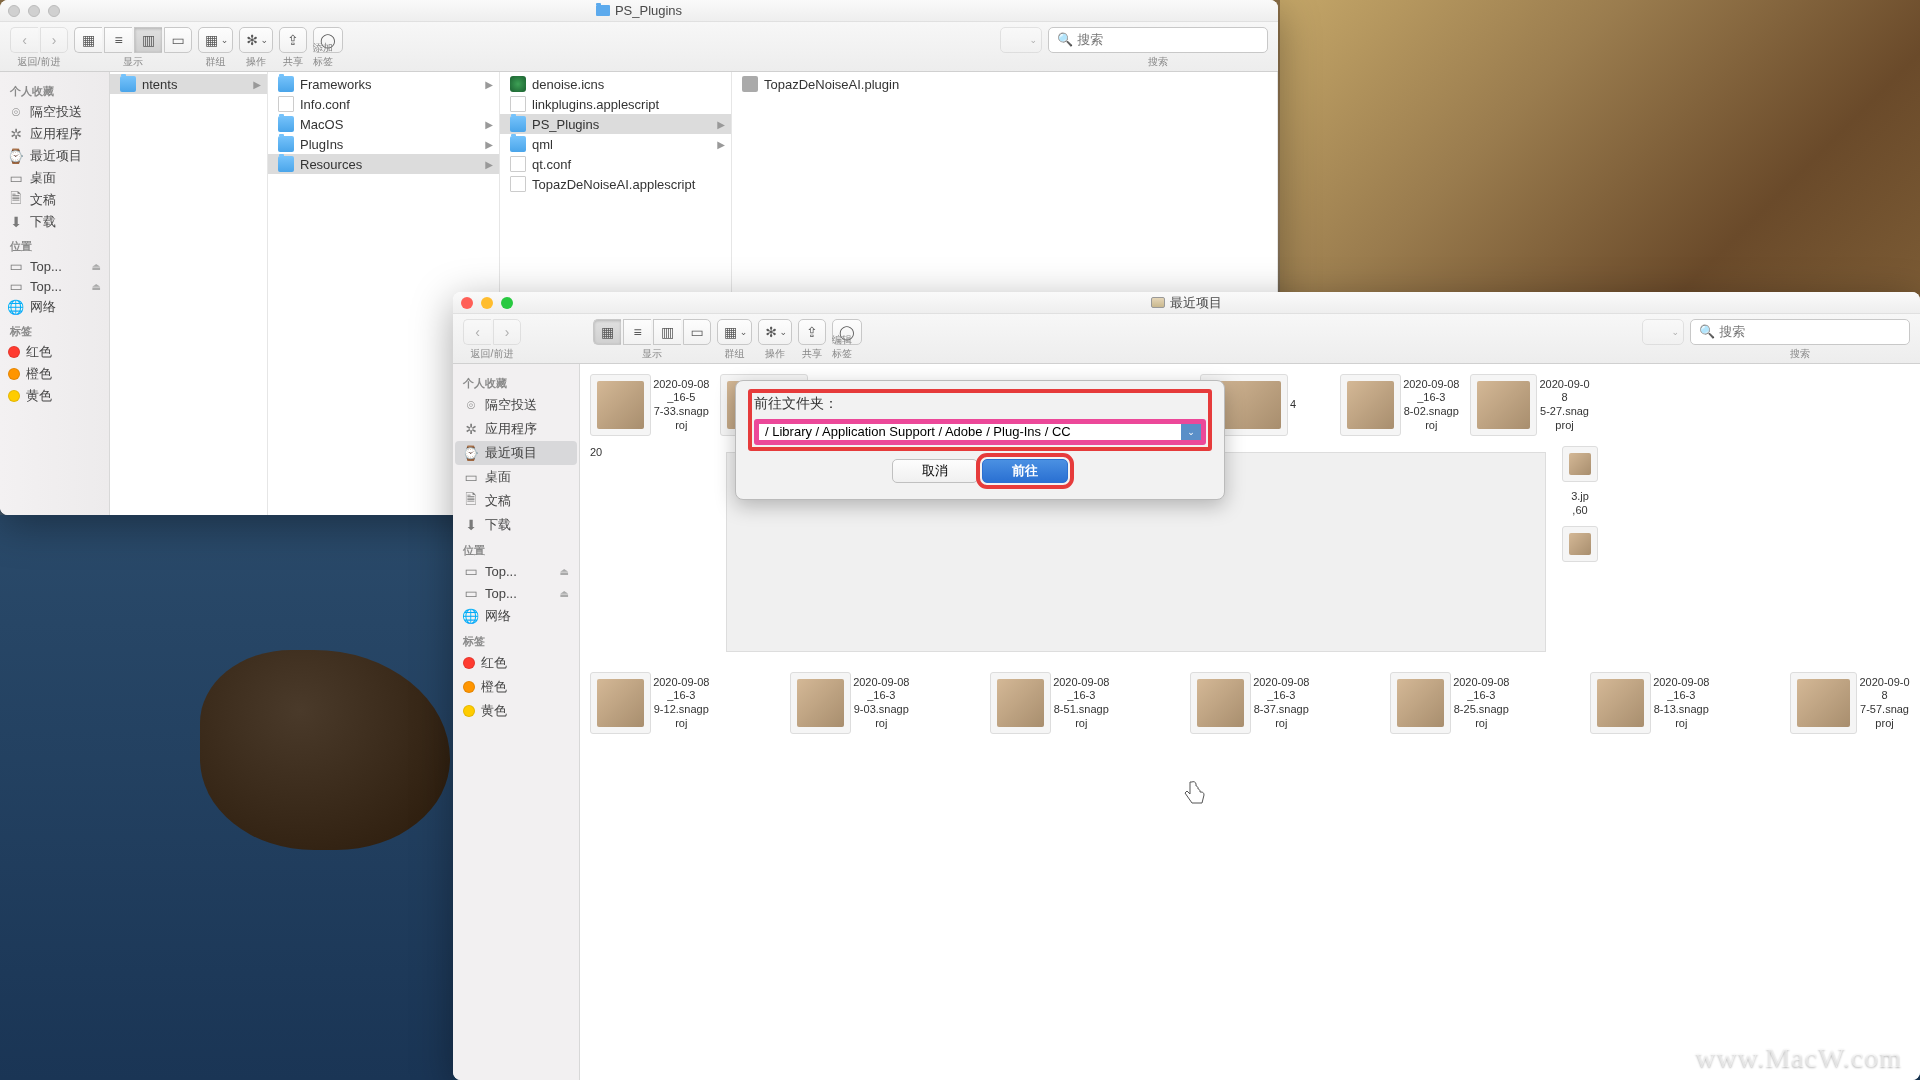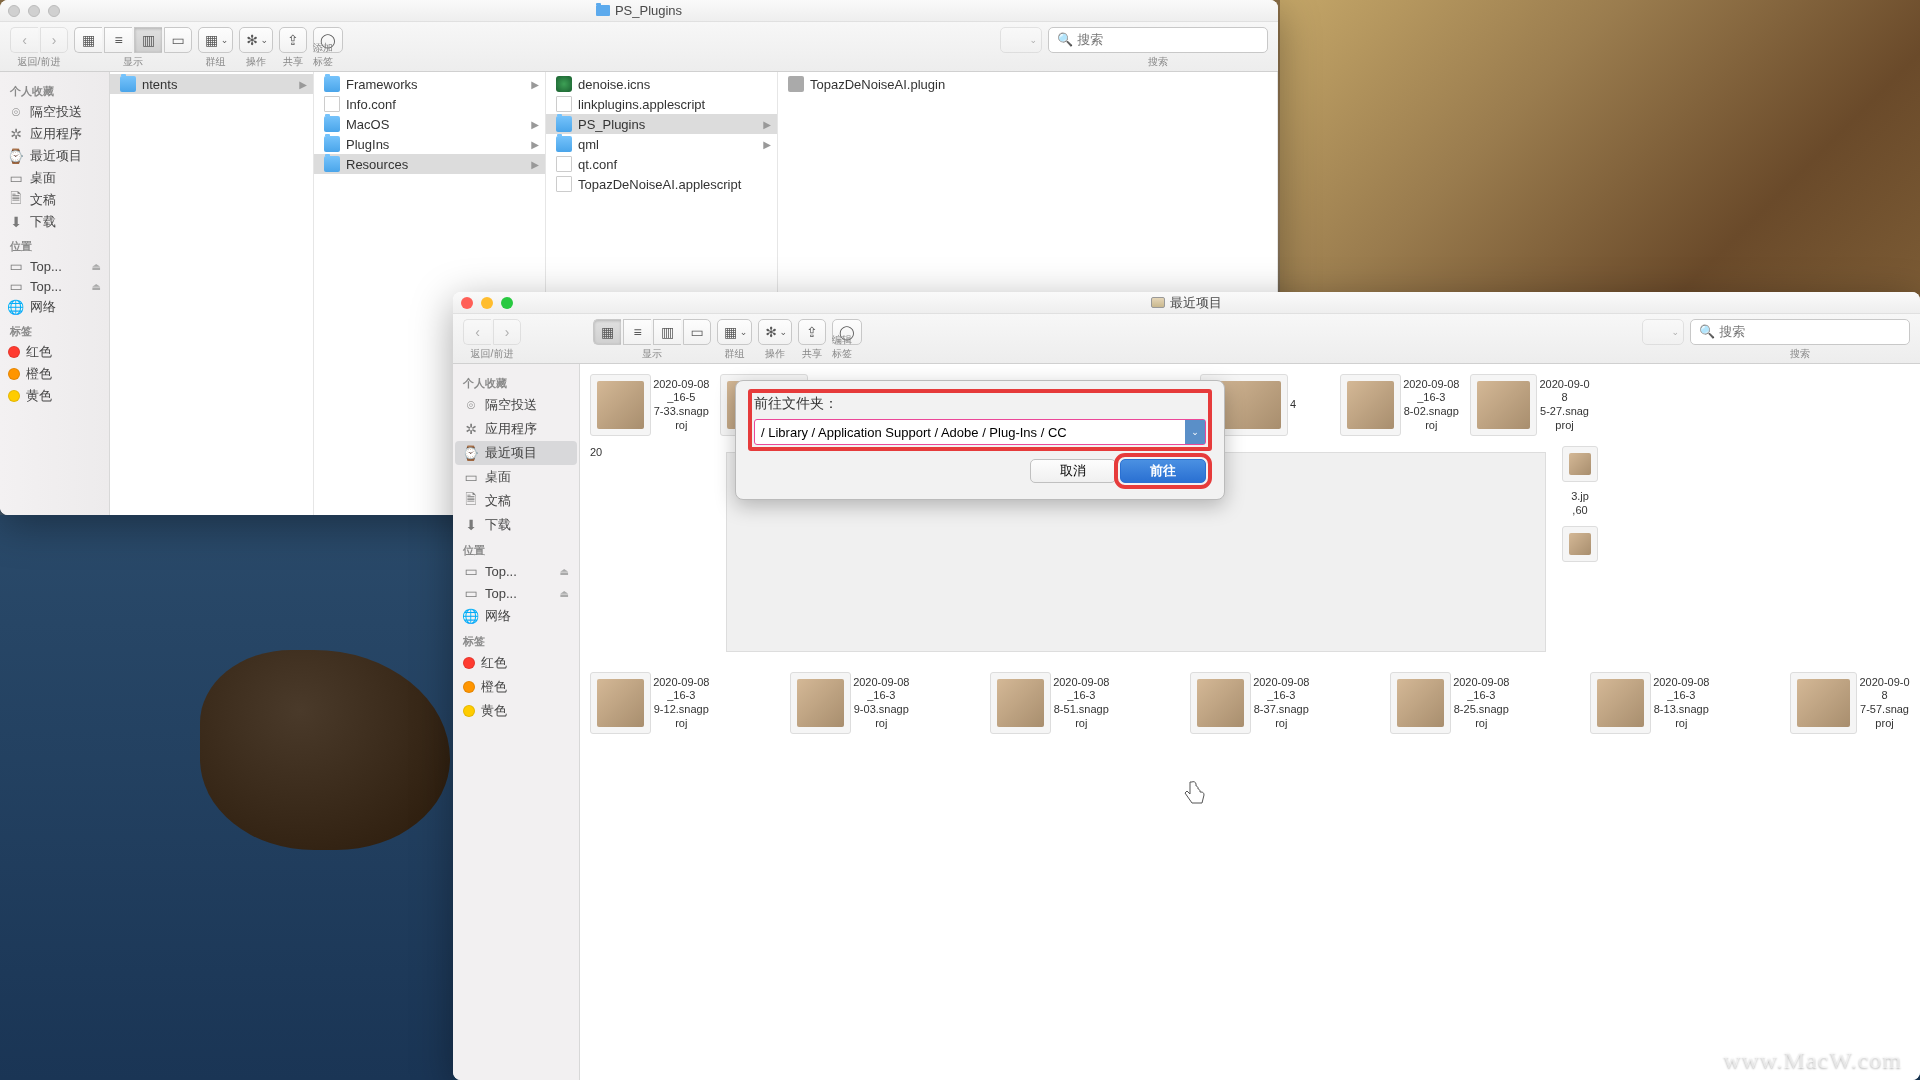--- a/index.html
+++ b/index.html
@@ -47,49 +47,49 @@
 .win2 .sidebar .sb-item{padding:3px 8px}
 .sb-header { font-size:11px; color:#8a8a8a; font-weight:600; padding:6px 10px 2px; }
 .sb-item { display:flex; align-items:center; gap:6px; padding:2px 6px; color:#454545; cursor:pointer; border-radius:4px; margin:0 2px; white-space:nowrap; }
 .sb-item.sel{background:#d8d8da}
 .sb-ico{width:16px;height:16px;display:flex;align-items:center;justify-content:center;color:#7a7a7a;font-size:14px}
 .tag-dot{width:12px;height:12px;border-radius:50%;border:1px solid rgba(0,0,0,.1)}
 .eject{margin-left:auto;color:#aaa;font-size:10px}
 
 .content { flex:1; display:flex; background:#fff; overflow:hidden; }
 .column { border-right:1px solid #e6e6e6; overflow-y:auto; padding:2px 0; }
-.col1{width:204px}.col2{width:232px}.col3{width:232px}.col4{flex:1}
+.col1{width:158px}.col2{width:232px}.col3{width:232px}.col4{flex:1}
 .row { display:flex; align-items:center; gap:6px; padding:2px 10px; cursor:pointer; color:#333; position:relative; }
 .row.sel{background:#dcdcdc}
 .row .arrow{position:absolute;right:6px;color:#999;font-size:10px}
 .f-ico{width:16px;height:16px;flex-shrink:0}
 .ico-folder{background:linear-gradient(#76c3fb,#4aa5ea);border-radius:2px;position:relative}
 .ico-folder::before{content:'';position:absolute;top:-2px;left:1px;width:5px;height:2px;background:#76c3fb;border-radius:1px 1px 0 0}
 .ico-doc{background:#fff;border:1px solid #ccc;border-radius:1px}
 .ico-denoise{background:radial-gradient(circle at 50% 50%,#3da055,#1a6030);border-radius:3px}
 .ico-plugin{background:#aaa;border-radius:2px;position:relative}
 
 .icon-view { flex:1; background:#fff; padding:10px; display:flex; flex-wrap:wrap; align-content:flex-start; gap:10px; overflow:hidden; position:relative; }
 .icon-item { width:120px; display:flex; flex-direction:row; align-items:center; gap:2px; }
 .icon-thumb { width:88px; height:62px; background:#f5f5f5; border:1px solid #ddd; border-radius:3px; position:relative; }
 .icon-thumb.img::after{content:'';position:absolute;inset:6px;background:linear-gradient(135deg,#d4b896,#a88e6e);border-radius:2px}
 .icon-label { font-size:11px; color:#333; text-align:center; line-height:1.25; word-break:break-all; }
 .big-preview { width:820px; height:200px; background:#f0f0f0; border:1px solid #ddd; margin:6px; }
 
 .dialog { position:absolute; left:735px; top:380px; width:490px; background:#f2f2f2; border:1px solid #bbb; border-radius:8px; box-shadow:0 6px 20px rgba(0,0,0,.25); padding:14px 18px 16px; z-index:50; }
 .dlg-label { font-size:14px; color:#333; margin-bottom:6px; }
-.dlg-field { display:flex; height:26px; background:#fff; border:1px solid #ec4899; border-radius:3px; align-items:center; }
+.dlg-field { display:flex; height:26px; background:#fff; border:5px solid #ec4899; border-radius:3px; align-items:flex-start; }
 .dlg-field input{flex:1;border:none;outline:none;padding:0 6px;font-size:13px}
 .dlg-dd{width:20px;height:100%;background:#5a8fc8;display:flex;align-items:center;justify-content:center;color:#fff;font-size:9px;cursor:pointer}
-.dlg-btns { display:flex; justify-content:flex-end; gap:4px; margin-top:4px; }
+.dlg-btns { display:flex; justify-content:center; gap:4px; margin-top:4px; }
 .dlg-btn { width:86px; height:24px; border-radius:5px; border:1px solid #c0c0c0; background:linear-gradient(#fdfdfd,#f0f0f0); cursor:pointer; font-size:13px; }
 .dlg-btn.primary { background:linear-gradient(#4a90e2,#2a70d2); color:#fff; border-color:#2a70d2; outline:4px solid #e63b3b; outline-offset:2px;font-weight:bold; }
 .highlight-box{border:4px solid #e63b3b;padding:2px;margin:-6px;border-radius:3px}
 
-.watermark { position:absolute; right:18px; bottom:6px; font-size:24px; color:rgba(255,255,255,.55); letter-spacing:1px; font-family:Georgia,serif; text-shadow:0 1px 2px rgba(0,0,0,.3); z-index:60;text-align:right; }
+.watermark { position:absolute; right:18px; bottom:6px; font-size:28px; color:rgba(255,255,255,.55); letter-spacing:1px; font-family:Georgia,serif; text-shadow:0 1px 2px rgba(0,0,0,.3); z-index:60;text-align:right; }
 .hand-cursor{position:absolute;left:1180px;top:780px;width:28px;height:28px;z-index:55}
 </style>
 </head>
 <body>
 
 <div class="desktop-bg"></div>
 <div class="desktop-top"></div>
 <div class="desktop-mid"></div>
 <div class="rock"></div>
 

